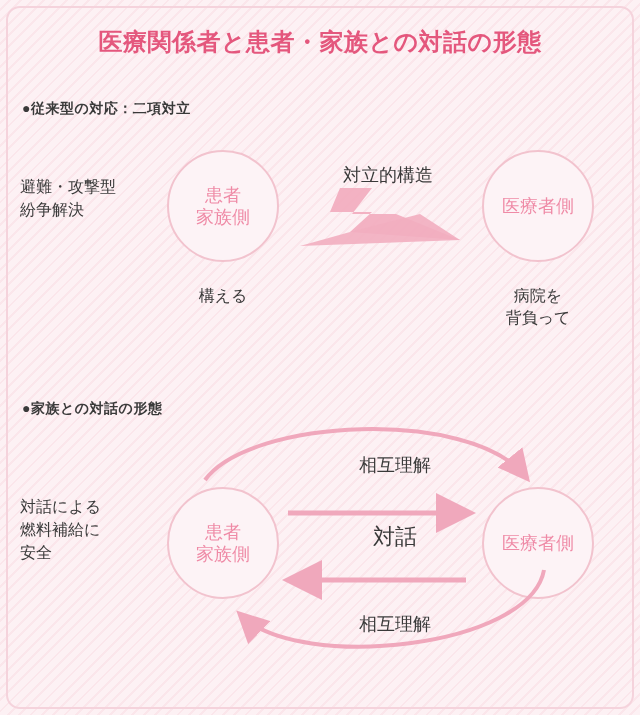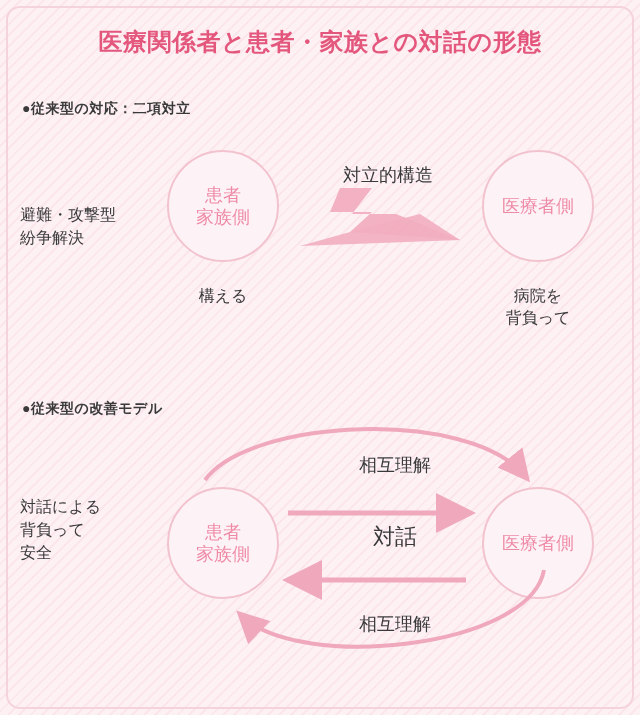--- a/index.html
+++ b/index.html
@@ -62,21 +62,21 @@
   #head1 { left: 22px; top: 100px; }
   #head2 { left: 22px; top: 400px; }
 
   .side-label {
     position: absolute;
     font-size: 16px;
     color: #3a3a3a;
     line-height: 1.45;
     white-space: pre-line;
   }
-  #side1 { left: 20px; top: 203px; }
+  #side1 { left: 20px; top: 175px; }
   #side2 { left: 20px; top: 495px; }
 
   .circle {
     position: absolute;
     border-radius: 50%;
     border: 2px solid #f2c3ce;
     background: #fdf3f6;
     display: flex;
     align-items: center;
     justify-content: center;
@@ -150,23 +150,23 @@
   <div class="circle" id="c1">患者
 家族側</div>
   <div class="circle" id="c2">医療者側</div>
 
   <div class="caption" id="cap1">構える</div>
   <div class="caption" id="cap2">病院を
 背負って</div>
 
   <div class="arrow-label" id="lbl-conflict">対立的構造</div>
 
-  <div class="section-head" id="head2">●従来型の改善モデル</div>
+  <div class="section-head" id="head2">●家族との対話の形態</div>
   <div class="side-label" id="side2">対話による
-背負って
+燃料補給に
 安全</div>
 
   <div class="circle" id="c3">患者
 家族側</div>
   <div class="circle" id="c4">医療者側</div>
 
   <div class="arrow-label" id="lbl-top">相互理解</div>
   <div class="arrow-label" id="lbl-bottom">相互理解</div>
   <div class="arrow-label" id="lbl-dialogue">対話</div>
 

